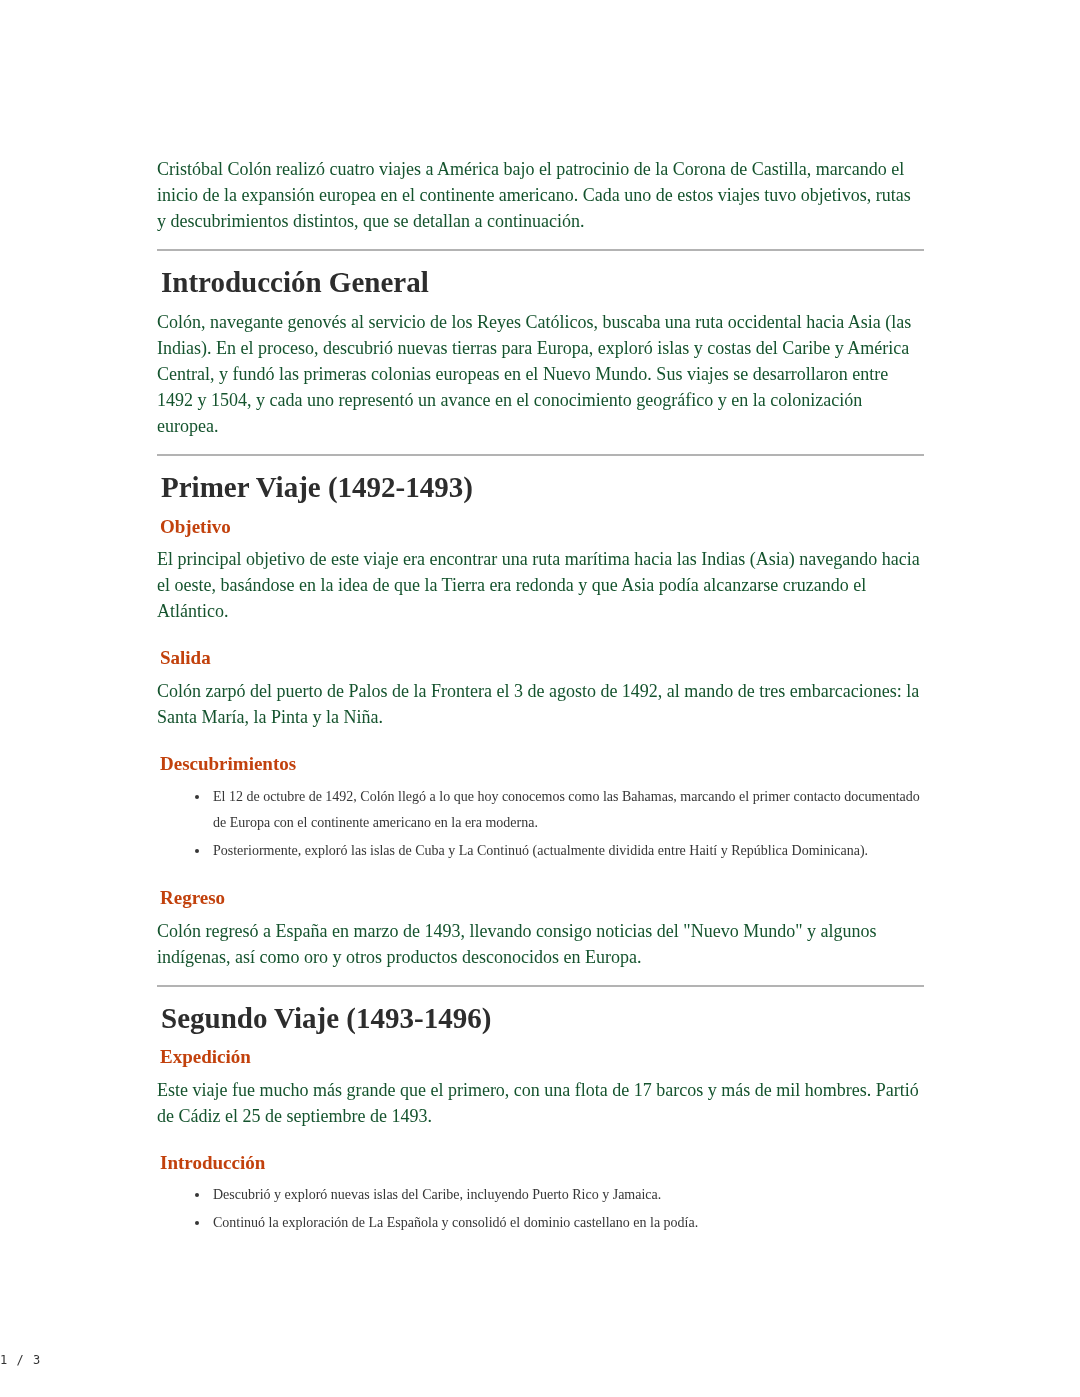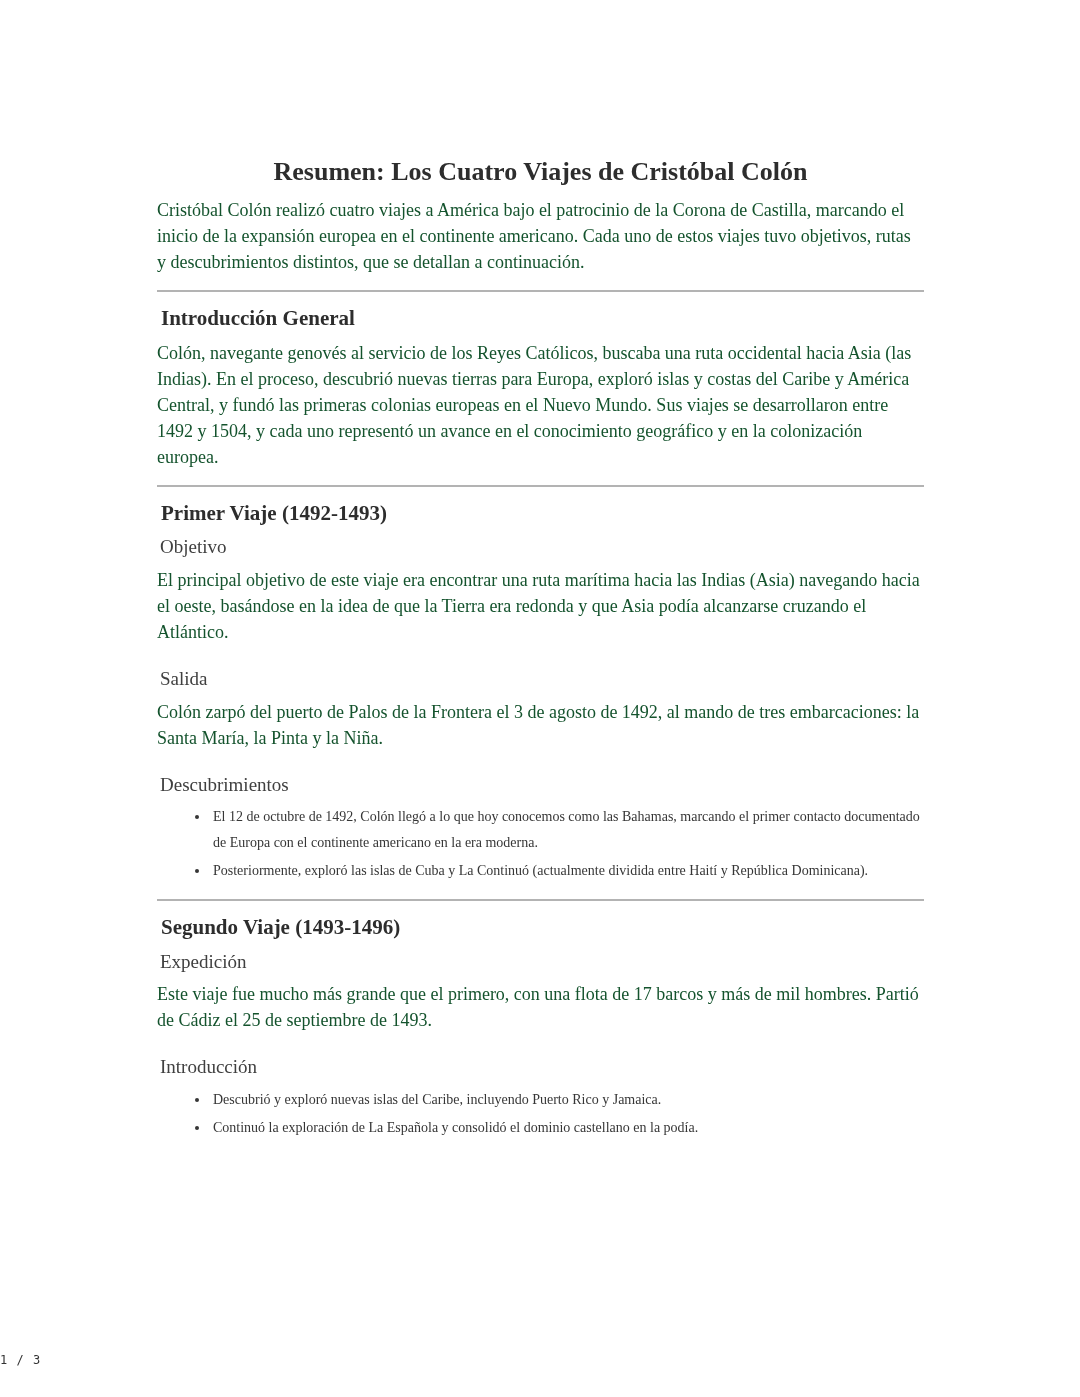--- a/index.html
+++ b/index.html
@@ -33,31 +33,31 @@
     line-height: 26px;
     color: #14532d;
     margin: 0 0 9px 0;
   }
   hr.rule {
     border: none;
     border-top: 2px solid #b3b3b3;
     margin: 15px 0 13px 0;
   }
   h2.section-heading {
-    font-size: 21px;
+    font-size: 29px;
     font-weight: 700;
     color: #2d2d2d;
     padding-left: 4px;
     margin: 0 0 9px 0;
     line-height: 1.25;
   }
   h3.sub-heading {
     font-size: 19px;
-    font-weight: 400;
-    color: #404040;
+    font-weight: 700;
+    color: #c2410c;
     padding-left: 3px;
     margin: 22px 0 8px 0;
     line-height: 1.25;
   }
   section > h2.section-heading + .subsection h3.sub-heading {
     margin-top: 2px;
   }
   ul.bullet-list {
     margin: 0 0 9px 0;
     padding-left: 53px;
@@ -81,21 +81,20 @@
     color: #333333;
     letter-spacing: 1px;
   }
 </style>
 </head>
 <body>
 
 <div class="page">
   <div class="content">
 
-    <h1>Resumen: Los Cuatro Viajes de Cristóbal Colón</h1>
 
     <p class="body-text">Cristóbal Colón realizó cuatro viajes a América bajo el patrocinio de la Corona de Castilla, marcando el inicio de la expansión europea en el continente americano. Cada uno de estos viajes tuvo objetivos, rutas y descubrimientos distintos, que se detallan a continuación.</p>
 
     <hr class="rule">
 
     <section>
       <h2 class="section-heading">Introducción General</h2>
       <p class="body-text">Colón, navegante genovés al servicio de los Reyes Católicos, buscaba una ruta occidental hacia Asia (las Indias). En el proceso, descubrió nuevas tierras para Europa, exploró islas y costas del Caribe y América Central, y fundó las primeras colonias europeas en el Nuevo Mundo. Sus viajes se desarrollaron entre 1492 y 1504, y cada uno representó un avance en el conocimiento geográfico y en la colonización europea.</p>
     </section>
 
@@ -115,20 +114,24 @@
       </div>
 
       <div class="subsection">
         <h3 class="sub-heading">Descubrimientos</h3>
         <ul class="bullet-list">
           <li>El 12 de octubre de 1492, Colón llegó a lo que hoy conocemos como las Bahamas, marcando el primer contacto documentado de Europa con el continente americano en la era moderna.</li>
           <li>Posteriormente, exploró las islas de Cuba y La Continuó (actualmente dividida entre Haití y República Dominicana).</li>
         </ul>
       </div>
 
+      <div class="subsection">
+        <h3 class="sub-heading">Regreso</h3>
+        <p class="body-text">Colón regresó a España en marzo de 1493, llevando consigo noticias del "Nuevo Mundo" y algunos indígenas, así como oro y otros productos desconocidos en Europa.</p>
+      </div>
     </section>
 
     <hr class="rule">
 
     <section>
       <h2 class="section-heading">Segundo Viaje (1493-1496)</h2>
 
       <div class="subsection">
         <h3 class="sub-heading">Expedición</h3>
         <p class="body-text">Este viaje fue mucho más grande que el primero, con una flota de 17 barcos y más de mil hombres. Partió de Cádiz el 25 de septiembre de 1493.</p>

